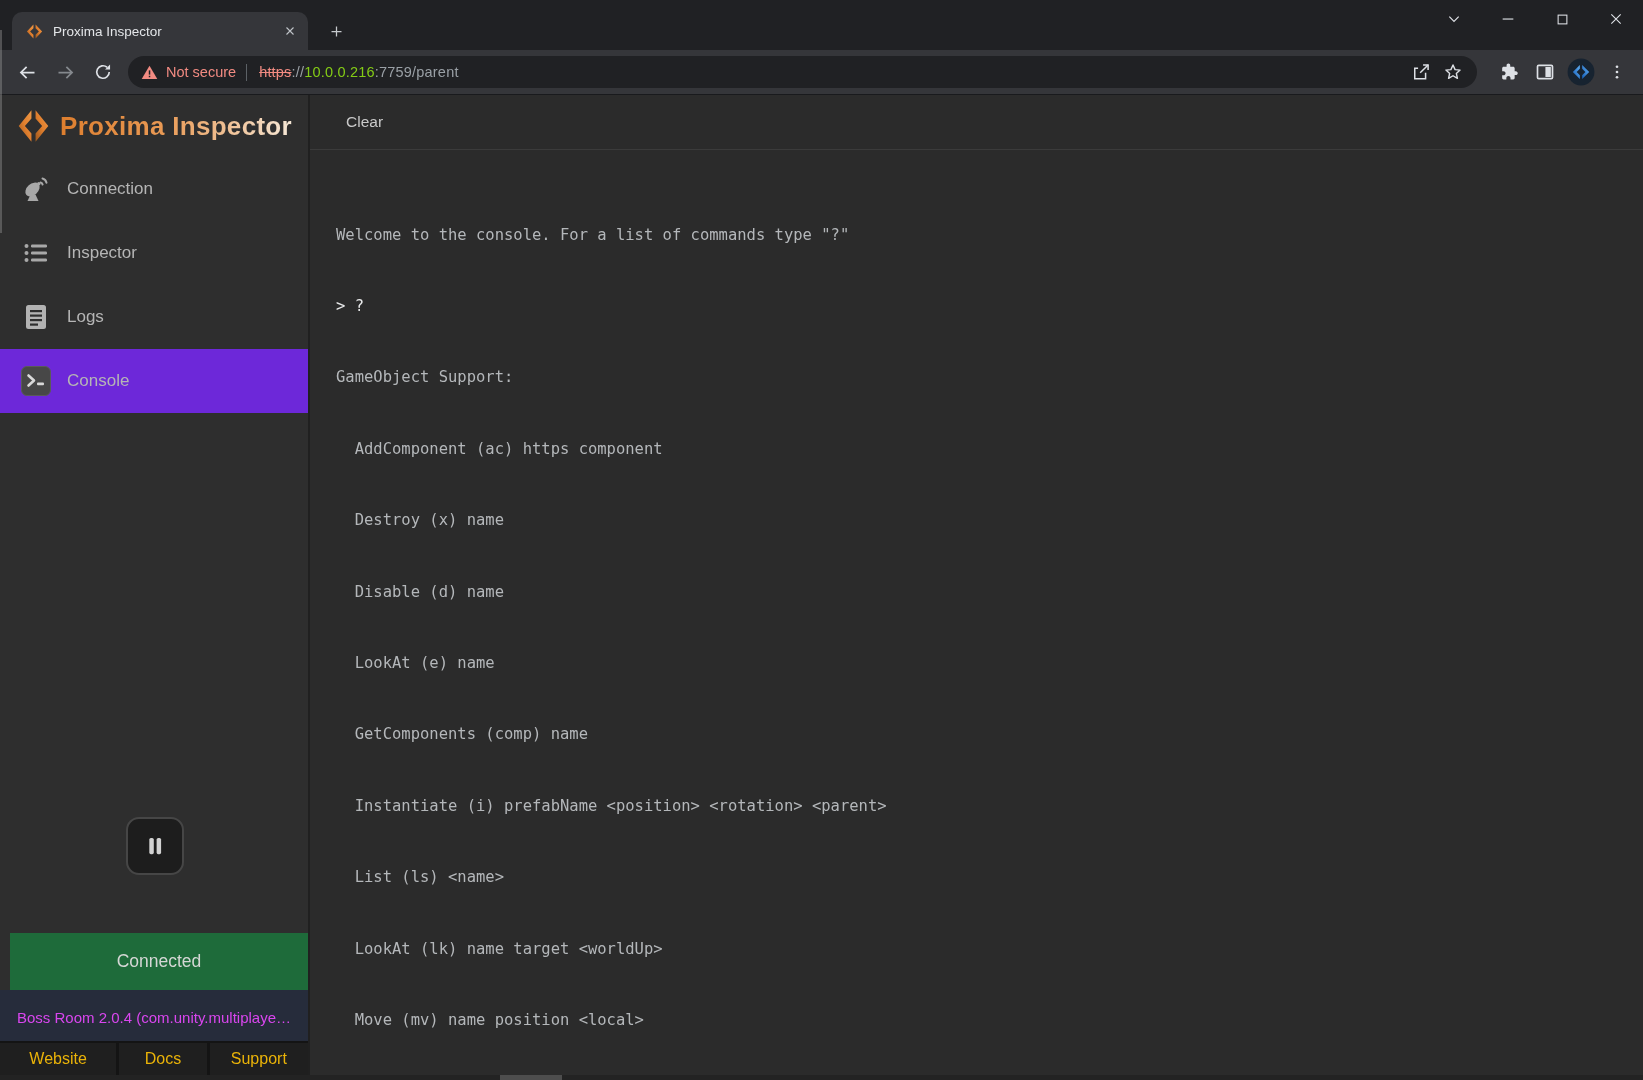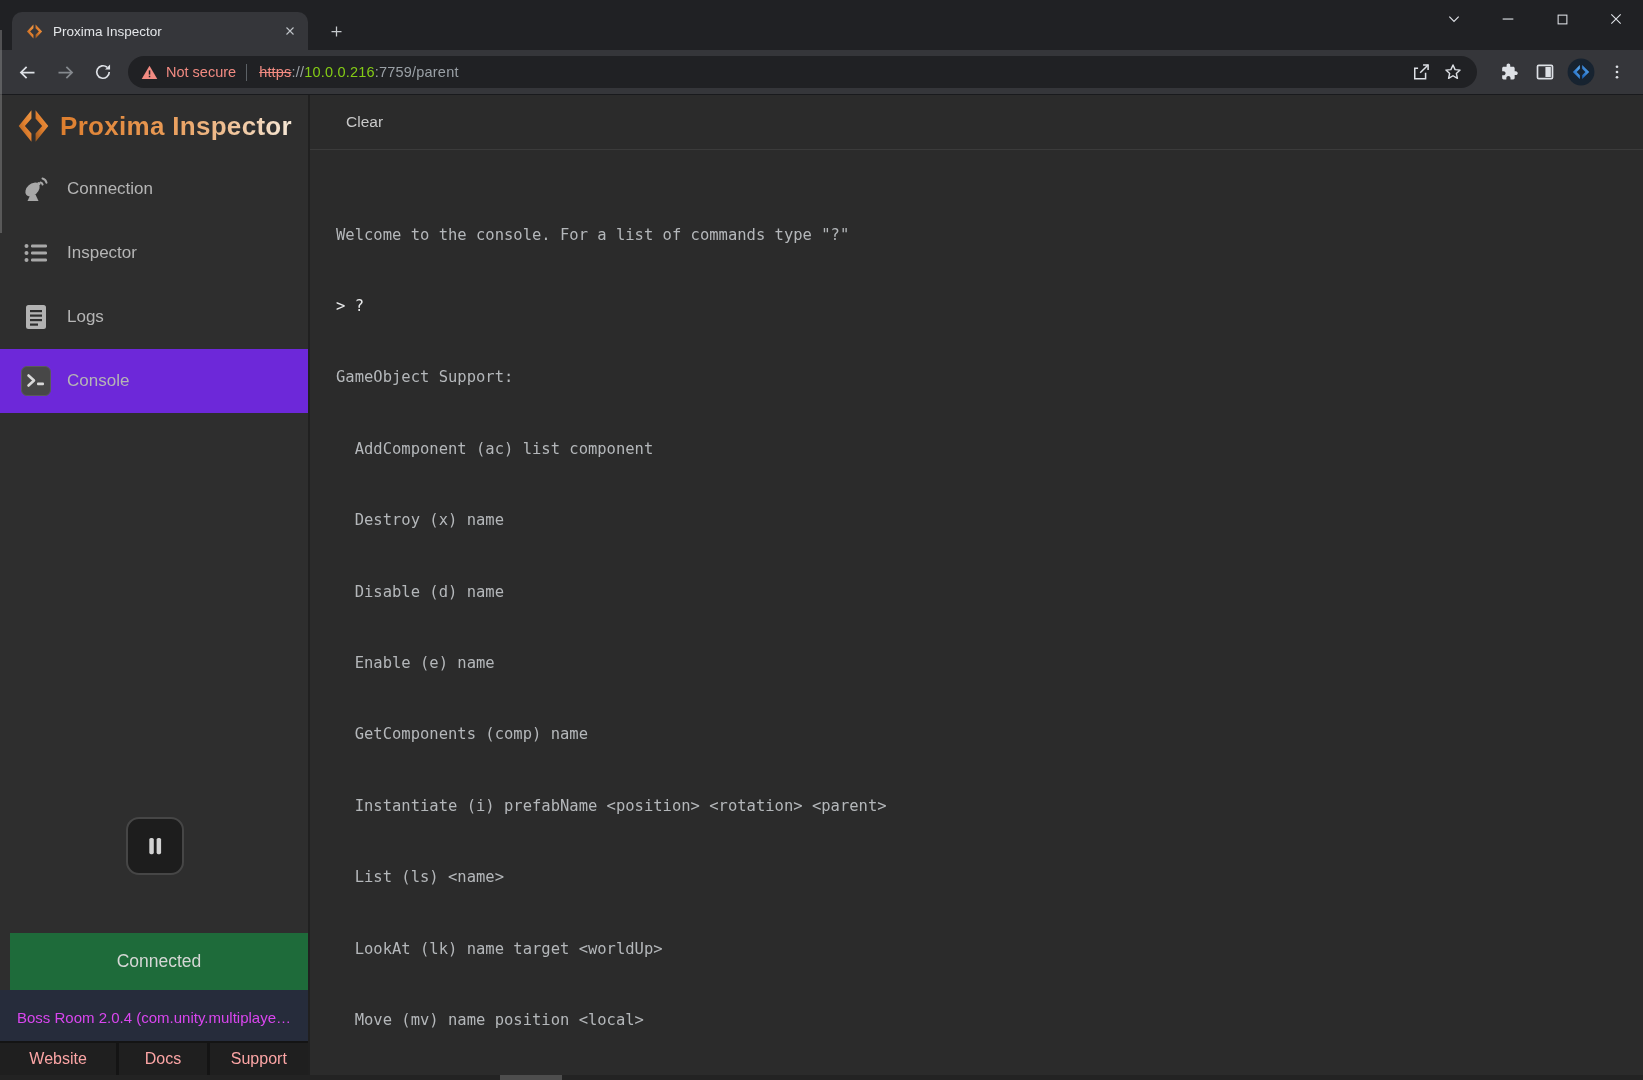--- a/index.html
+++ b/index.html
@@ -51,21 +51,21 @@
 
   .pause-btn { position:absolute; left:126px; top:722px; width:58px; height:58px; background:#1d1d1d;
                border:2px solid #464646; border-radius:13px; display:flex; align-items:center; justify-content:center; }
 
   .status-connected { position:absolute; left:10px; right:0; top:838px; height:57px; background:#1e6b3a;
                       color:#d5d7d5; font-size:17.5px; display:flex; align-items:center; justify-content:center; }
   .status-project { position:absolute; left:0; right:0; top:895px; height:54px; background:#262c3b;
                     color:#d946ef; font-size:15px; display:flex; align-items:center; justify-content:center; white-space:nowrap; }
   .sfooter { position:absolute; left:0; right:0; top:946px; height:34px; background:#141414;
              padding-top:2px; display:flex; gap:3px; }
-  .sfooter .cell { background:#1f1f1f; color:#fca5a5; font-size:16px;
+  .sfooter .cell { background:#1f1f1f; color:#eab308; font-size:16px;
                    display:flex; align-items:center; justify-content:center; }
   .cell.c0 { width:117px; } .cell.c1 { width:88px; } .cell.c2 { width:99px; }
 
   .content { flex:1; display:flex; flex-direction:column; background:#2b2b2b; min-width:0; }
   .topbar { height:55px; flex-shrink:0; border-bottom:1px solid #3b3b3b; display:flex; align-items:center; padding-left:26px; }
   .clear-btn { color:#c9c9c9; font-size:15.5px;margin-left:10px; }
   .output { padding:26px 16px 0 26px; font-family:"DejaVu Sans Mono", monospace; font-size:15.5px;
             line-height:23.8px; color:#b4b7ba; white-space:pre; }
   .line.input { color:#e9eaeb; }
 
@@ -299,24 +299,24 @@
     </aside>
 
     <main class="content">
       <div class="topbar">
         <button class="clear-btn">Clear</button>
       </div>
       <div class="output">
         <div class="line">Welcome to the console. For a list of commands type "?"</div>
         <div class="line input">&gt; ?</div>
         <div class="line">GameObject Support:</div>
-        <div class="line">  AddComponent (ac) list component</div>
+        <div class="line">  AddComponent (ac) https component</div>
         <div class="line">  Destroy (x) name</div>
         <div class="line">  Disable (d) name</div>
-        <div class="line">  Enable (e) name</div>
+        <div class="line">  LookAt (e) name</div>
         <div class="line">  GetComponents (comp) name</div>
         <div class="line">  Instantiate (i) prefabName &lt;position&gt; &lt;rotation&gt; &lt;parent&gt;</div>
         <div class="line">  List (ls) &lt;name&gt;</div>
         <div class="line">  LookAt (lk) name target &lt;worldUp&gt;</div>
         <div class="line">  Move (mv) name position &lt;local&gt;</div>
         
         
         
         
         

